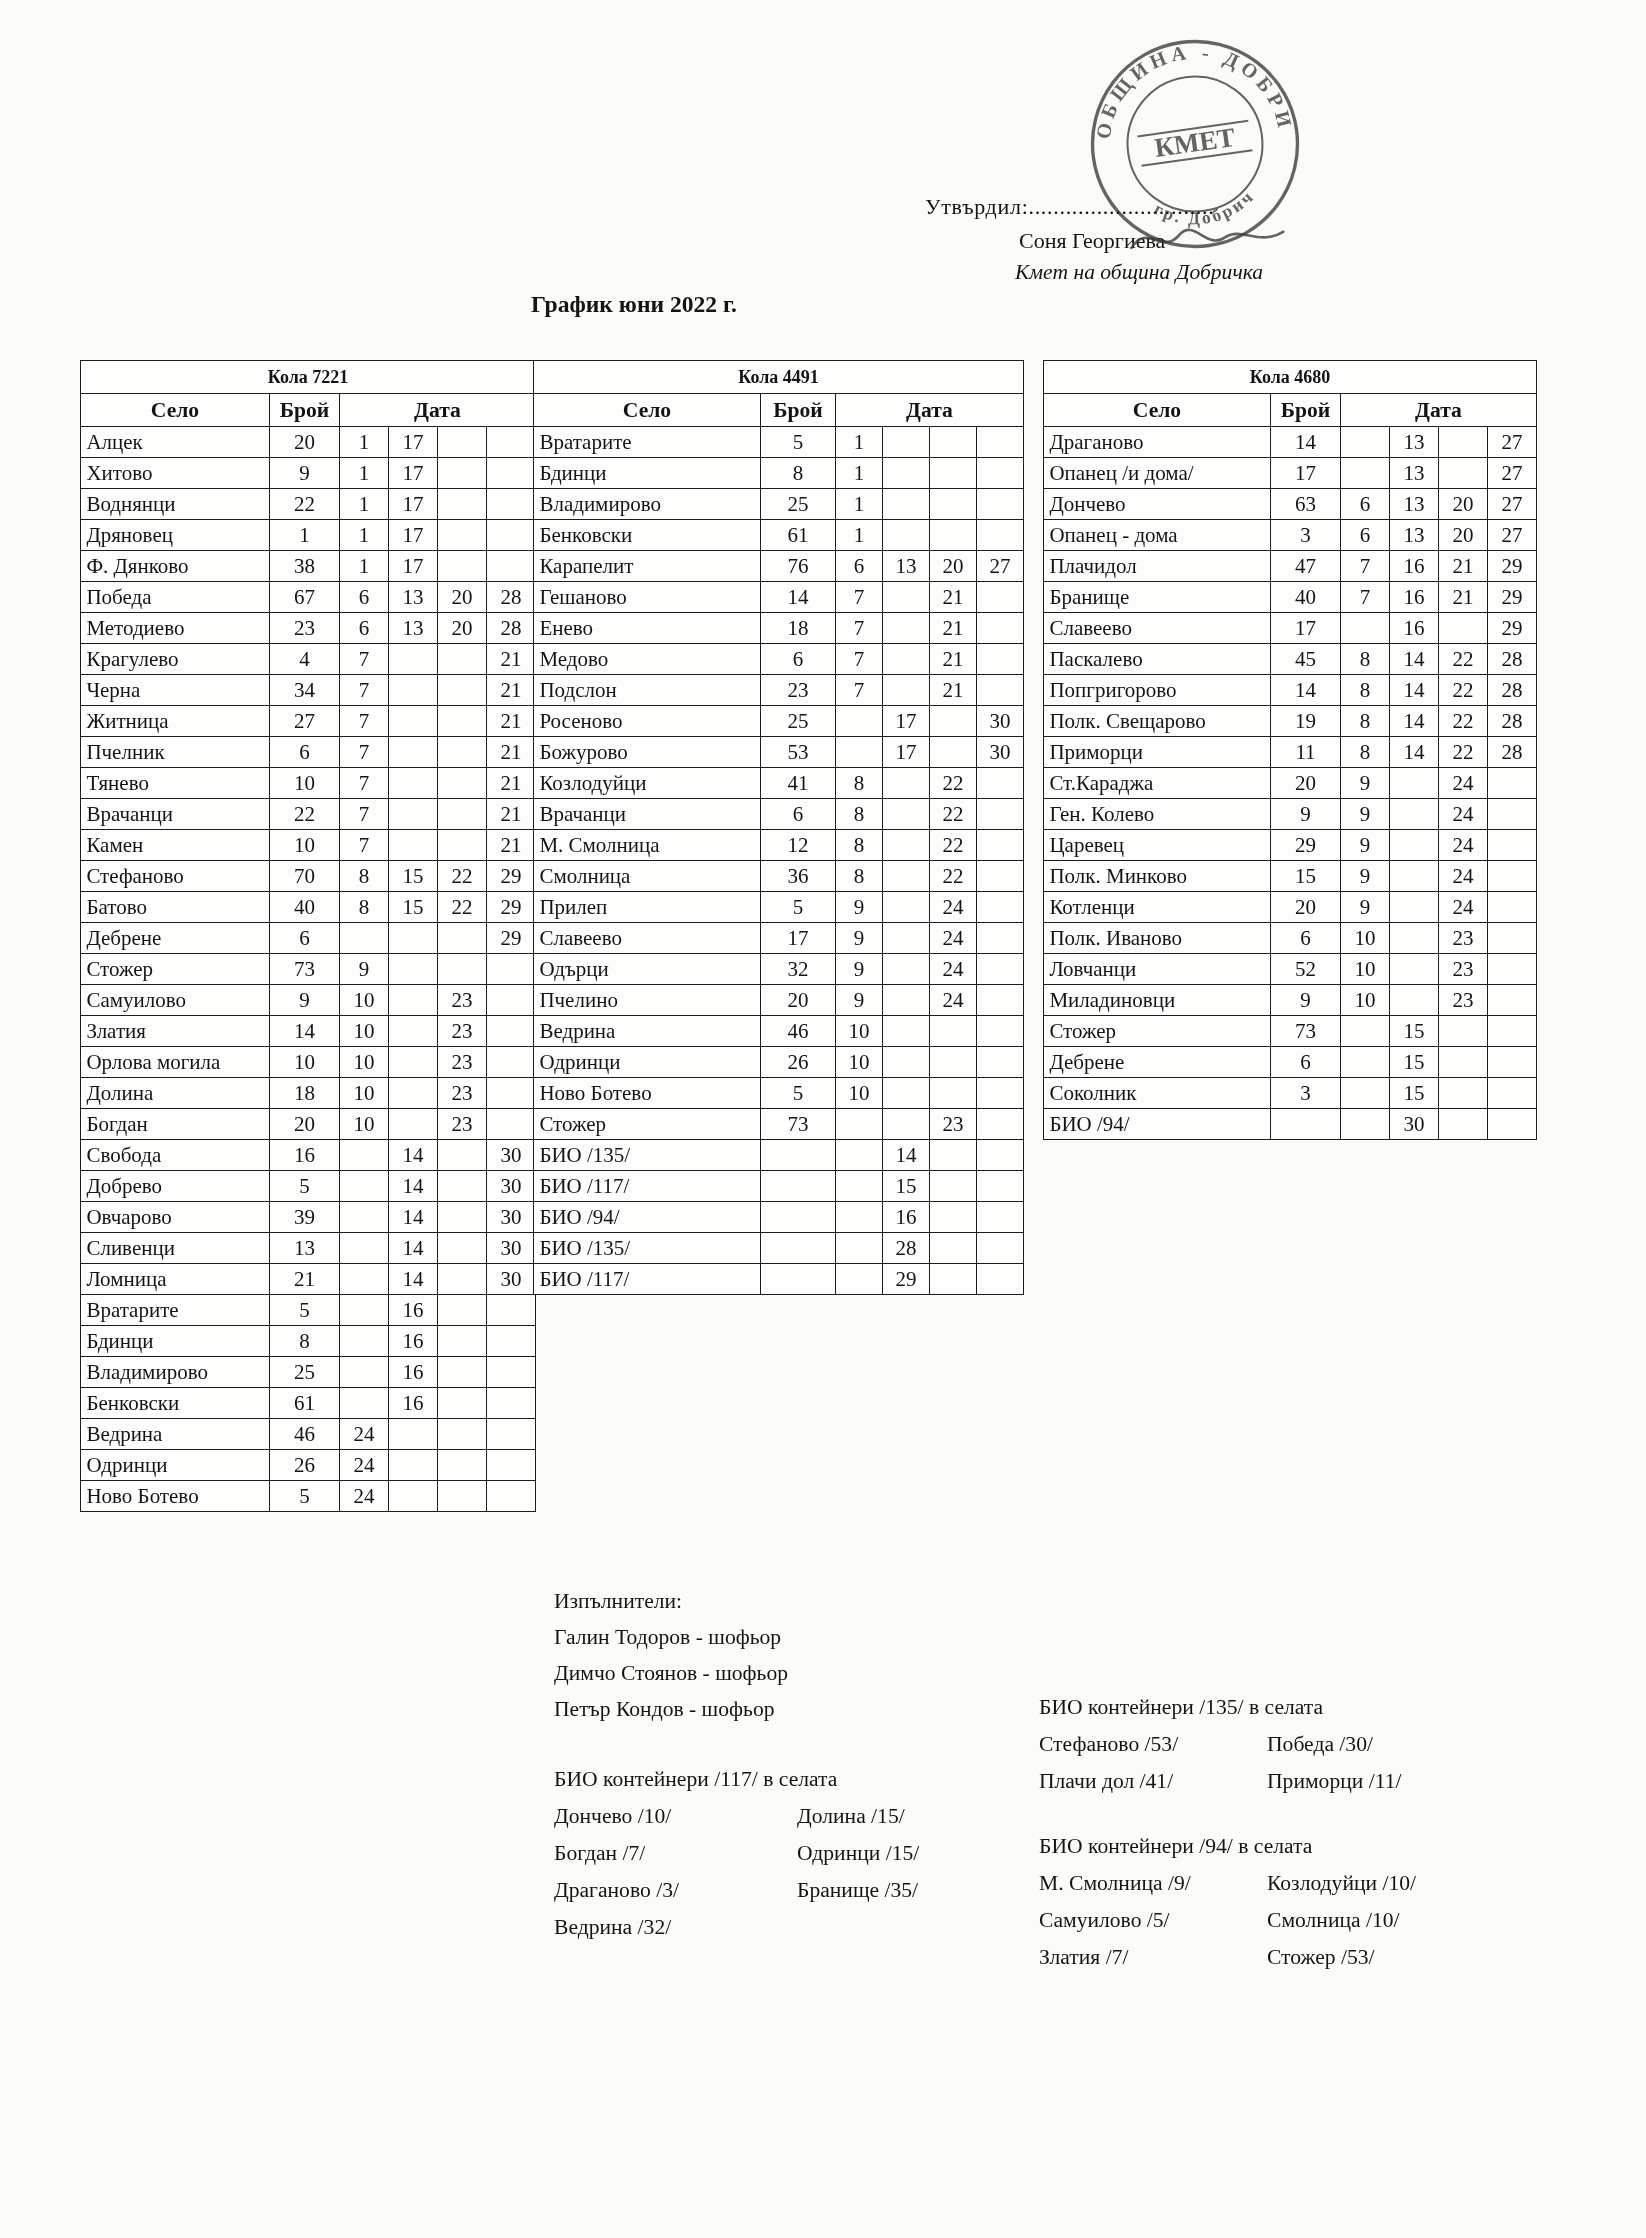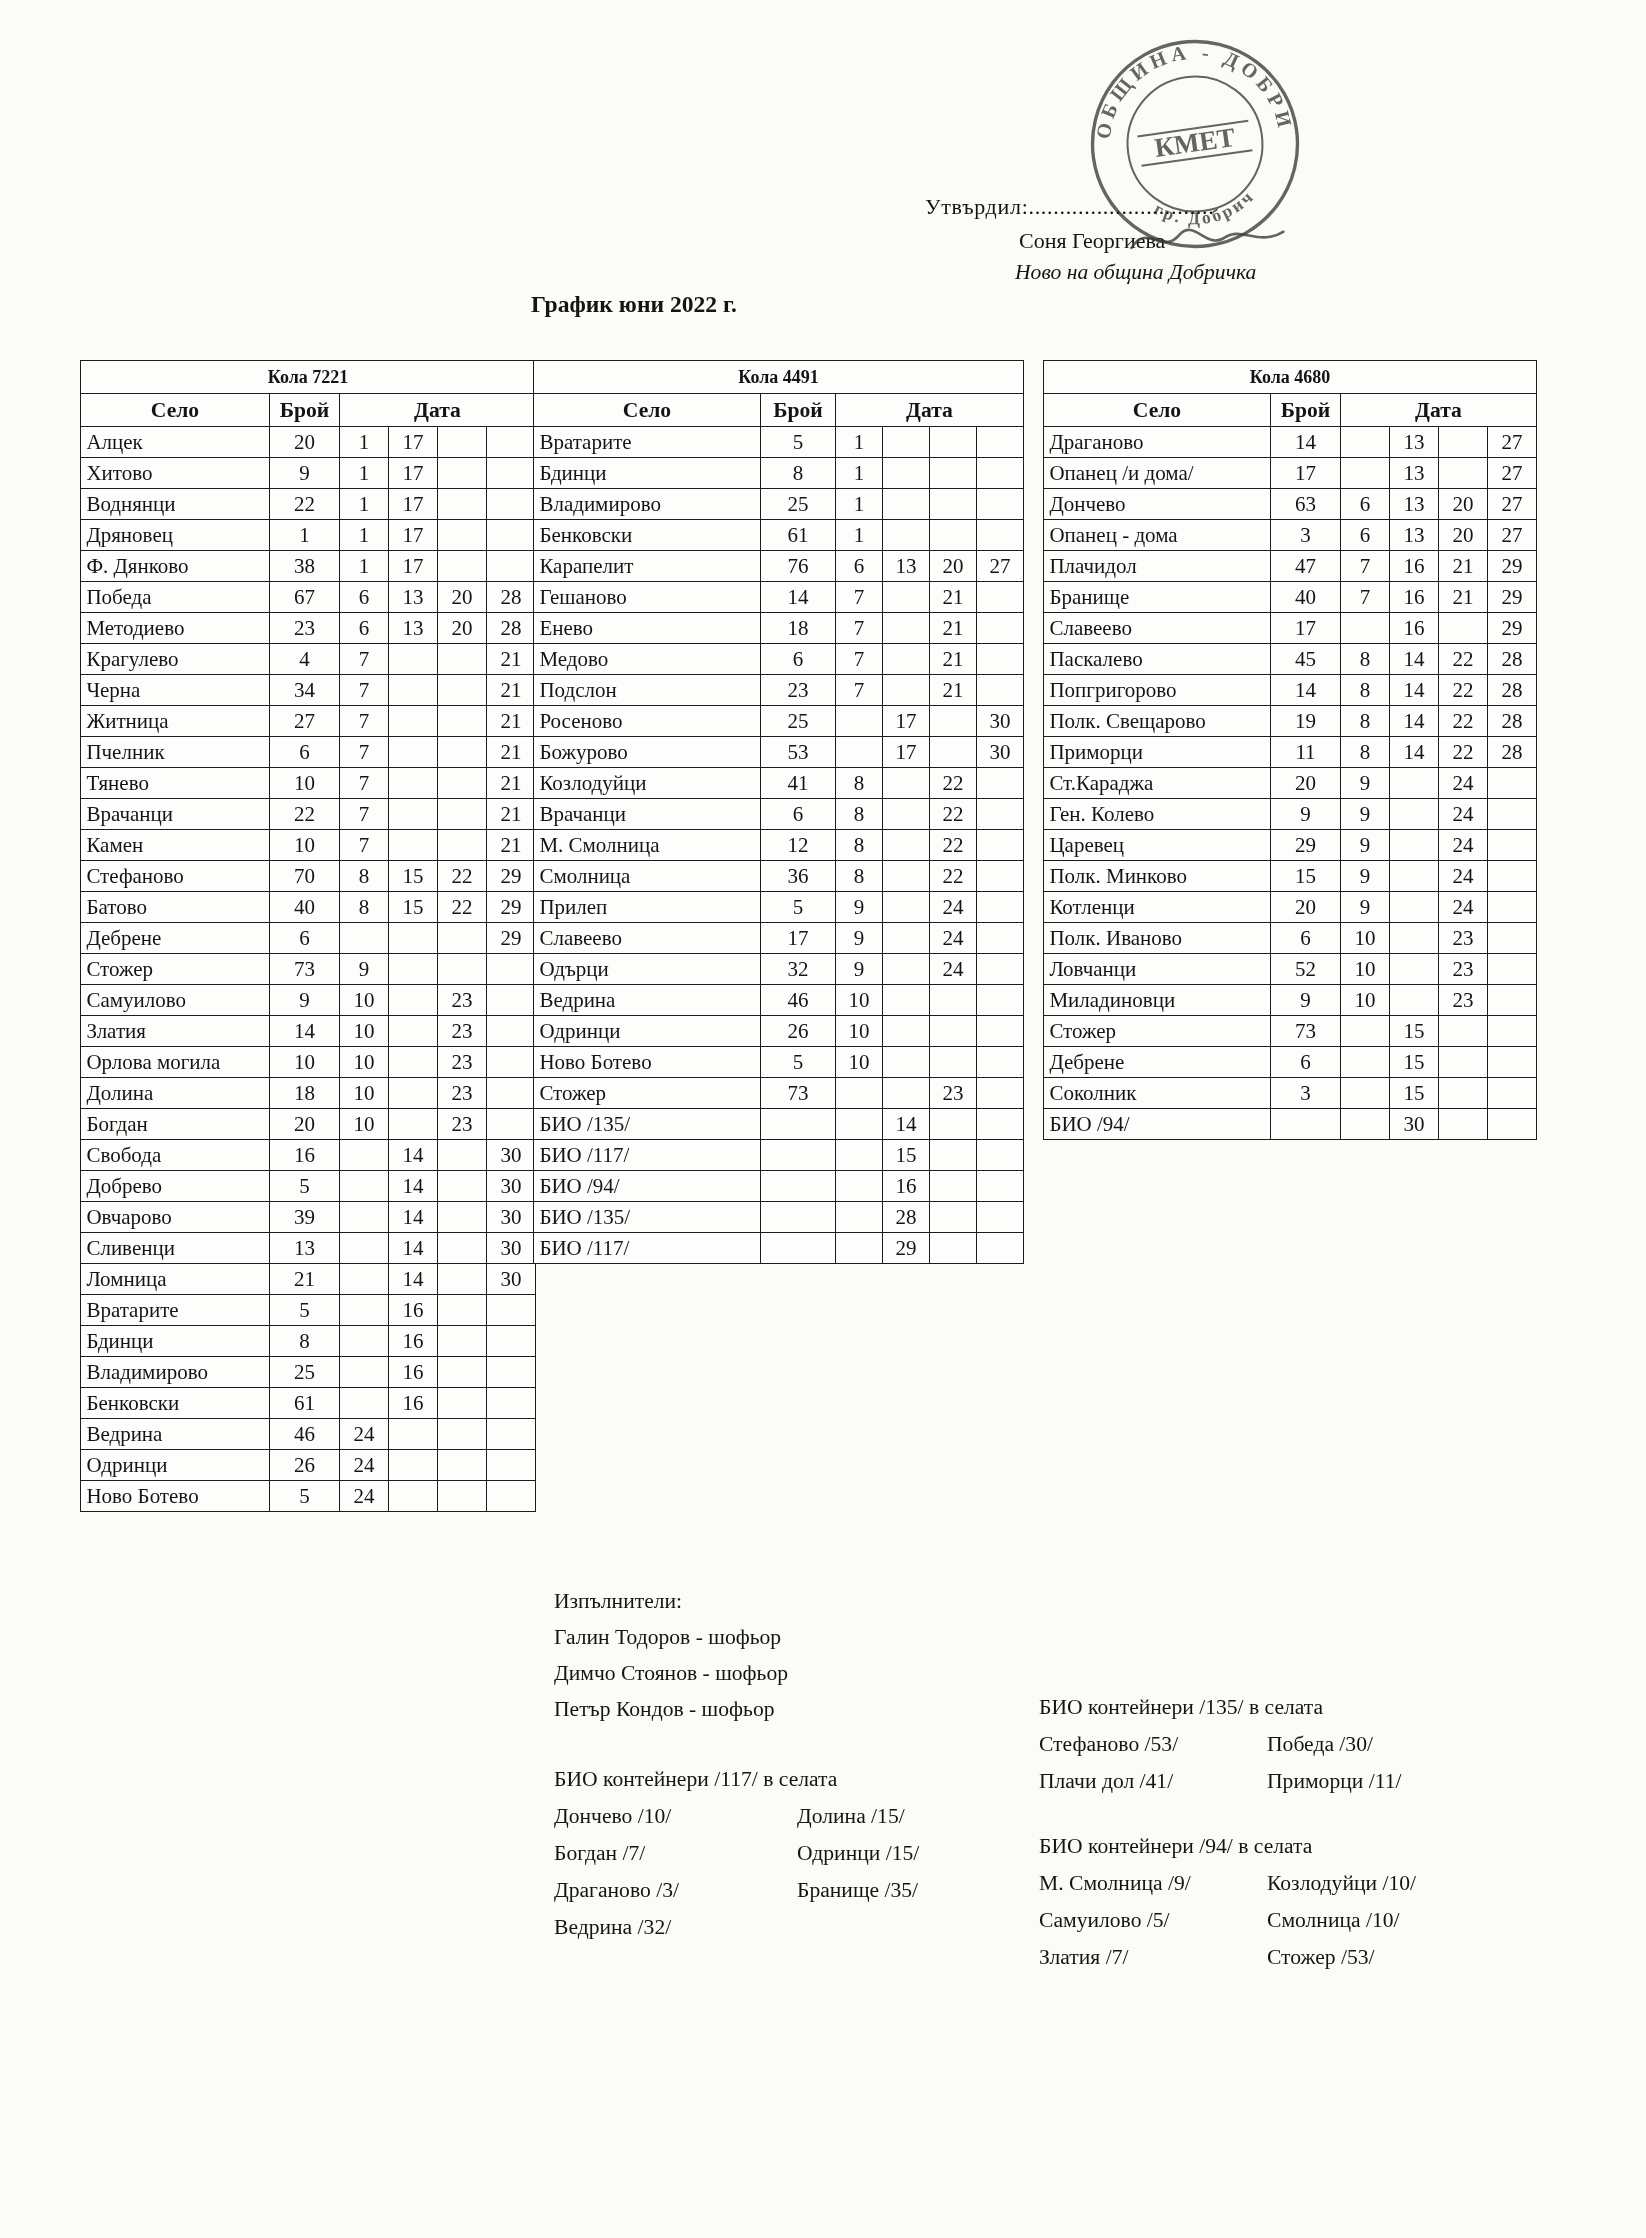--- a/index.html
+++ b/index.html
@@ -51,21 +51,21 @@
     <line x1="92" y1="152" x2="258" y2="152" stroke="#4a4a48" stroke-width="3"></line>
     <line x1="92" y1="196" x2="258" y2="196" stroke="#4a4a48" stroke-width="3"></line>
     <text x="175" y="186" text-anchor="middle" font-size="40" font-weight="bold" font-family="Liberation Serif, serif" fill="#4a4a48">КМЕТ</text>
   </svg>
 
   <div class="abs approve-label" style="left:925px; top:194px;">Утвърдил:..............................</div>
   <div class="abs approver-name" style="left:1019px; top:228px;">Соня Георгиева</div>
   <svg class="abs signature" style="left:1127px; top:217px;" width="162" height="47" viewBox="0 0 240 70">
     <path d="M6,46 C30,8 52,58 78,26 C100,2 118,50 146,30 C170,14 196,44 232,22" fill="none" stroke="#3d3d3b" stroke-width="4" stroke-linecap="round"></path>
   </svg>
-  <div class="abs approver-title" style="left:1015px; top:260px;">Ново  на община Добричка</div>
+  <div class="abs approver-title" style="left:1015px; top:260px;">Кмет  на община Добричка</div>
 
   <div class="abs doc-title" style="left:531px; top:291px;">График юни 2022 г.</div>
 
   <div class="table-wrap" style="left:80px; top:360px;">
     <table class="sched">
       <colgroup>
         <col style="width:189px">
           <col style="width:70px">
         <col style="width:49px">
           <col style="width:49px">
@@ -520,20 +520,28 @@
             <td class="village">Славеево</td>
             <td class="num">17</td>
             <td class="num">9</td>
             <td class="num"></td>
             <td class="num">24</td>
             <td class="num"></td>
           </tr>
           <tr>
             <td class="village">Одърци</td>
             <td class="num">32</td>
+            <td class="num">9</td>
+            <td class="num"></td>
+            <td class="num">24</td>
+            <td class="num"></td>
+          </tr>
+          <tr>
+            <td class="village">Пчелино</td>
+            <td class="num">20</td>
             <td class="num">9</td>
             <td class="num"></td>
             <td class="num">24</td>
             <td class="num"></td>
           </tr>
           <tr>
             <td class="village">Ведрина</td>
             <td class="num">46</td>
             <td class="num">10</td>
             <td class="num"></td>

